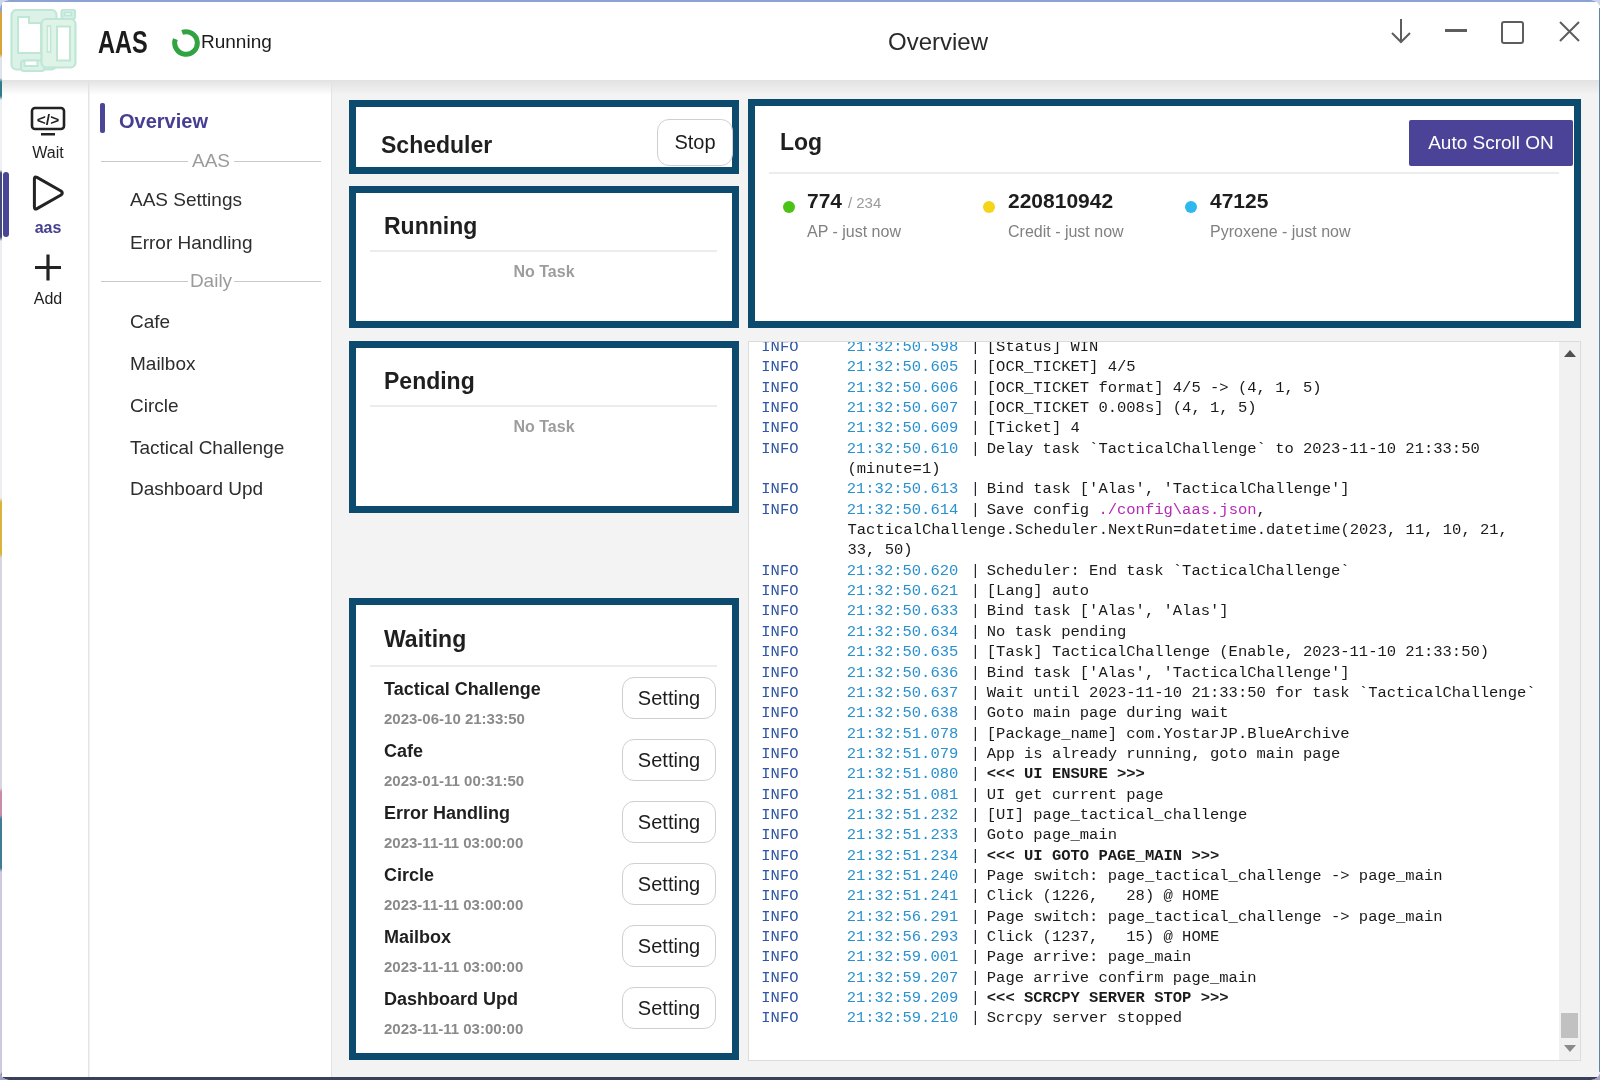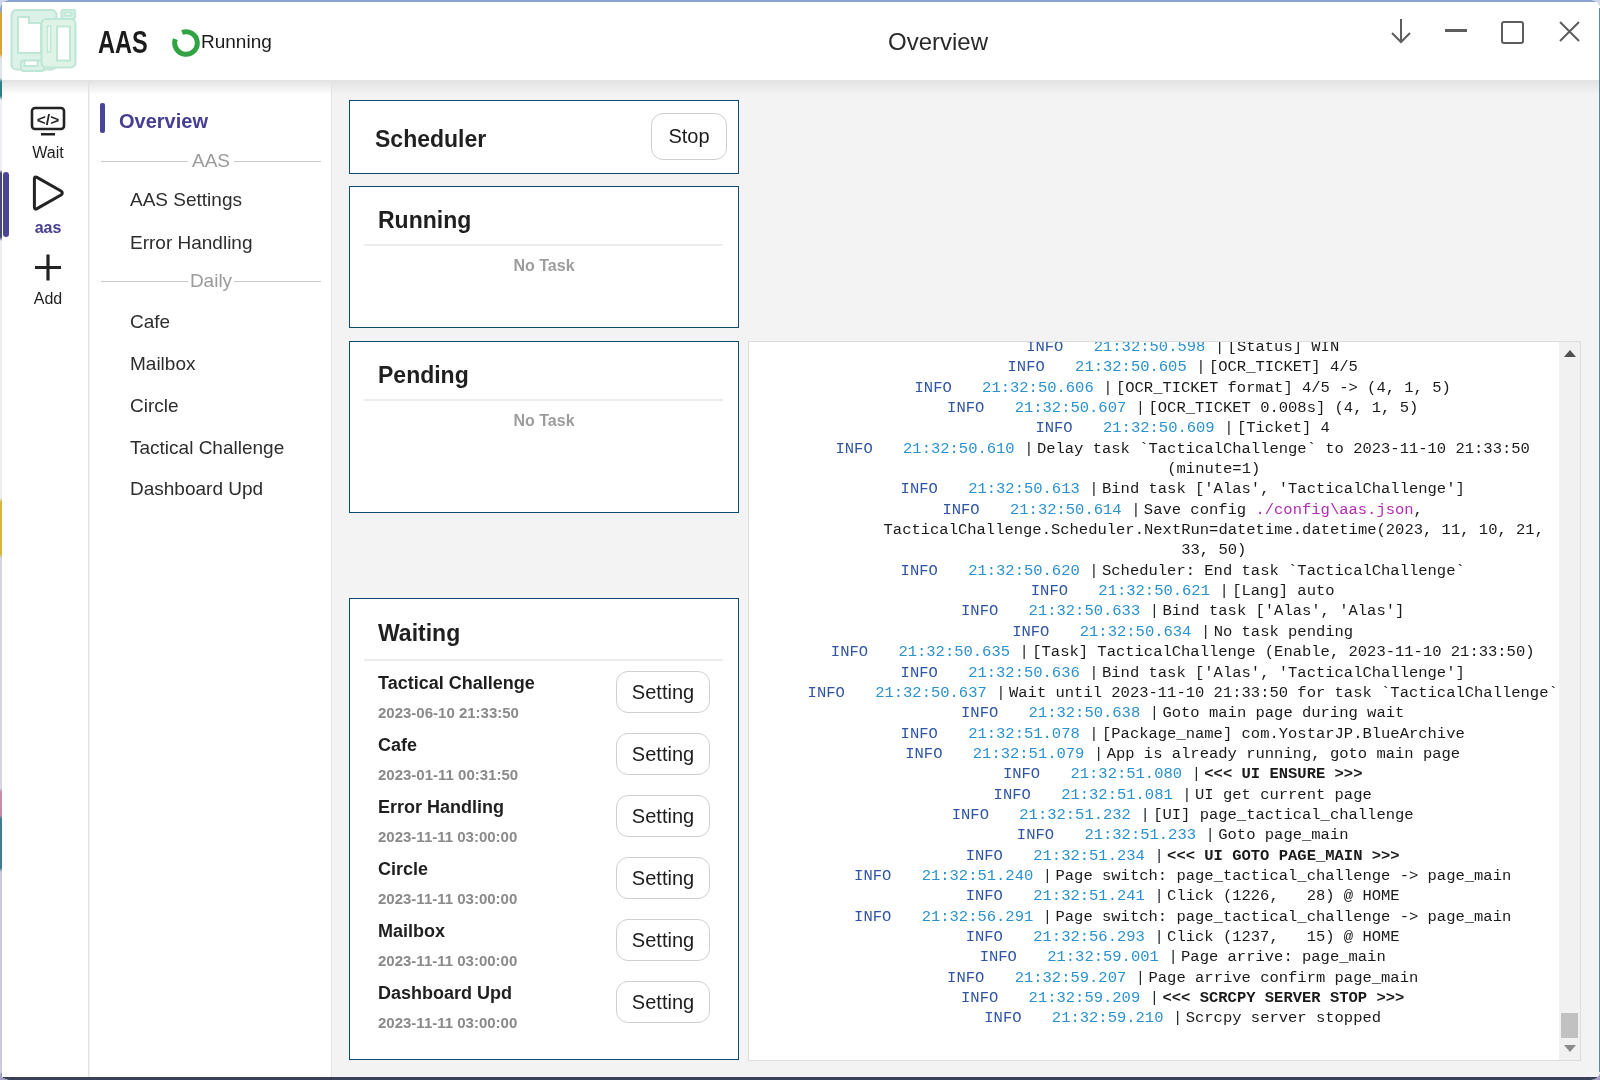--- a/index.html
+++ b/index.html
@@ -24,35 +24,35 @@
 .aaslabel{color:#45408f;font-weight:700;font-size:16px;}
 
 .ind2{position:absolute;left:10px;top:23px;width:5px;height:30px;background:#4a4596;border-radius:2px;}
 .navsel{position:absolute;left:29px;top:30px;font-size:20px;font-weight:700;color:#453e92;}
 .navsep{position:absolute;left:0;width:242px;text-align:center;font-size:19px;color:#9b9b9b;}
 .navsep .l,.navsep .r{position:absolute;top:50%;height:1px;width:87px;background:#c9c9c9;}
 .navsep .l{left:11px;}
 .navsep .r{right:11px;}
 .navitem{position:absolute;left:40px;font-size:19px;color:#2d2d2d;}
 
-.card{position:absolute;background:#fff;border:1px solid #0c4a6e;}
+.card{position:absolute;background:#fff;border:7px solid #0c4a6e;}
 .ctitle{position:absolute;font-size:23px;font-weight:700;color:#1f1f1f;}
 .csep{position:absolute;left:14px;right:15px;height:2px;background:#ececec;}
 .notask{position:absolute;left:0;width:100%;text-align:center;font-size:16px;font-weight:700;color:#9d9d9d;line-height:16px;}
 .btn{position:absolute;background:#fff;border:1px solid #cfcfcf;border-radius:12px;text-align:center;color:#1c1c1c;}
 .tname{position:absolute;left:28px;font-size:18px;font-weight:700;color:#1f1f1f;}
 .tdate{position:absolute;left:28px;font-size:15px;font-weight:700;color:#8a8a8a;}
 
 .autoscroll{position:absolute;left:654px;top:14px;width:164px;height:46px;background:#4a4397;color:#fff;font-size:19px;text-align:center;line-height:46px;border-radius:2px;}
 .dot{position:absolute;width:12px;height:12px;border-radius:50%;}
 .statnum{position:absolute;font-size:21px;font-weight:700;color:#1d1d1d;}
 .statden{font-size:15px;font-weight:400;color:#9a9a9a;}
 .statlabel{position:absolute;font-size:16px;color:#818181;line-height:16px;}
 
-.logarea{position:absolute;left:748px;top:341px;width:833px;height:720px;background:#fff;border:1px solid #dcdcdc;overflow:hidden;text-align:center;}
+.logarea{position:absolute;left:748px;top:341px;width:833px;height:720px;background:#fff;border:1px solid #dcdcdc;overflow:hidden;}
 .logtext{position:absolute;left:0;top:-5px;width:100%;font-family:"Liberation Mono",monospace;font-size:15.5px;line-height:20.35px;color:#1a1a1a;white-space:pre;}
 .ln{position:relative;padding-left:12.3px;}
 .ln .i{display:inline-block;width:85.4px;color:#2f55a4;}
 .ln .t{display:inline-block;width:124.1px;color:#2a91cf;}
 .ln .p{display:inline-block;width:16px;color:#24292f;}
 .ln.wrap{padding-left:98.5px;}
 .mag{color:#b52ab5;}
 
 .sbar{position:absolute;right:0;top:0;width:21px;height:718px;background:#f1f1f1;}
 .sthumb{position:absolute;left:2px;top:671px;width:17px;height:25px;background:#c1c1c1;}
@@ -157,20 +157,34 @@
     <div class="tdate" style="top:291px">2023-11-11 03:00:00</div>
     <div class="btn" style="left:266px;top:258px;width:94px;height:42px;font-size:20px;line-height:40px;">Setting</div>
     <div class="tname" style="top:322px">Mailbox</div>
     <div class="tdate" style="top:353px">2023-11-11 03:00:00</div>
     <div class="btn" style="left:266px;top:320px;width:94px;height:42px;font-size:20px;line-height:40px;">Setting</div>
     <div class="tname" style="top:384px">Dashboard Upd</div>
     <div class="tdate" style="top:415px">2023-11-11 03:00:00</div>
     <div class="btn" style="left:266px;top:382px;width:94px;height:42px;font-size:20px;line-height:40px;">Setting</div>
   </div>
 
+  <div class="card" style="left:748px;top:19px;width:833px;height:229px;">
+    <div class="ctitle" style="left:25px;top:23px;">Log</div>
+    <div class="csep" style="top:66px"></div>
+    <div class="autoscroll">Auto Scroll ON</div>
+    <div class="dot" style="left:28px;top:95px;background:#4cc217"></div>
+    <div class="statnum" style="left:52px;top:83px">774 <span class="statden">/ 234</span></div>
+    <div class="statlabel" style="left:52px;top:118px">AP - just now</div>
+    <div class="dot" style="left:228px;top:95px;background:#f5d519"></div>
+    <div class="statnum" style="left:253px;top:83px">220810942</div>
+    <div class="statlabel" style="left:253px;top:118px">Credit - just now</div>
+    <div class="dot" style="left:430px;top:95px;background:#2eb8f0"></div>
+    <div class="statnum" style="left:455px;top:83px">47125</div>
+    <div class="statlabel" style="left:455px;top:118px">Pyroxene - just now</div>
+  </div>
  </div>
 
  <div class="logarea">
   <div class="logtext"><div class="ln"><span class="i">INFO</span><span class="t">21:32:50.598</span><span class="p">|</span><span class="m">[Status] WIN</span></div><div class="ln"><span class="i">INFO</span><span class="t">21:32:50.605</span><span class="p">|</span><span class="m">[OCR_TICKET] 4/5</span></div><div class="ln"><span class="i">INFO</span><span class="t">21:32:50.606</span><span class="p">|</span><span class="m">[OCR_TICKET format] 4/5 -&gt; (4, 1, 5)</span></div><div class="ln"><span class="i">INFO</span><span class="t">21:32:50.607</span><span class="p">|</span><span class="m">[OCR_TICKET 0.008s] (4, 1, 5)</span></div><div class="ln"><span class="i">INFO</span><span class="t">21:32:50.609</span><span class="p">|</span><span class="m">[Ticket] 4</span></div><div class="ln"><span class="i">INFO</span><span class="t">21:32:50.610</span><span class="p">|</span><span class="m">Delay task `TacticalChallenge` to 2023-11-10 21:33:50</span></div><div class="ln wrap"><span>(minute=1)</span></div><div class="ln"><span class="i">INFO</span><span class="t">21:32:50.613</span><span class="p">|</span><span class="m">Bind task ['Alas', 'TacticalChallenge']</span></div><div class="ln"><span class="i">INFO</span><span class="t">21:32:50.614</span><span class="p">|</span><span class="m">Save config <span class="mag">./config\aas.json</span>,</span></div><div class="ln wrap"><span>TacticalChallenge.Scheduler.NextRun=datetime.datetime(2023, 11, 10, 21,</span></div><div class="ln wrap"><span>33, 50)</span></div><div class="ln"><span class="i">INFO</span><span class="t">21:32:50.620</span><span class="p">|</span><span class="m">Scheduler: End task `TacticalChallenge`</span></div><div class="ln"><span class="i">INFO</span><span class="t">21:32:50.621</span><span class="p">|</span><span class="m">[Lang] auto</span></div><div class="ln"><span class="i">INFO</span><span class="t">21:32:50.633</span><span class="p">|</span><span class="m">Bind task ['Alas', 'Alas']</span></div><div class="ln"><span class="i">INFO</span><span class="t">21:32:50.634</span><span class="p">|</span><span class="m">No task pending</span></div><div class="ln"><span class="i">INFO</span><span class="t">21:32:50.635</span><span class="p">|</span><span class="m">[Task] TacticalChallenge (Enable, 2023-11-10 21:33:50)</span></div><div class="ln"><span class="i">INFO</span><span class="t">21:32:50.636</span><span class="p">|</span><span class="m">Bind task ['Alas', 'TacticalChallenge']</span></div><div class="ln"><span class="i">INFO</span><span class="t">21:32:50.637</span><span class="p">|</span><span class="m">Wait until 2023-11-10 21:33:50 for task `TacticalChallenge`</span></div><div class="ln"><span class="i">INFO</span><span class="t">21:32:50.638</span><span class="p">|</span><span class="m">Goto main page during wait</span></div><div class="ln"><span class="i">INFO</span><span class="t">21:32:51.078</span><span class="p">|</span><span class="m">[Package_name] com.YostarJP.BlueArchive</span></div><div class="ln"><span class="i">INFO</span><span class="t">21:32:51.079</span><span class="p">|</span><span class="m">App is already running, goto main page</span></div><div class="ln"><span class="i">INFO</span><span class="t">21:32:51.080</span><span class="p">|</span><span class="m"><b>&lt;&lt;&lt; UI ENSURE &gt;&gt;&gt;</b></span></div><div class="ln"><span class="i">INFO</span><span class="t">21:32:51.081</span><span class="p">|</span><span class="m">UI get current page</span></div><div class="ln"><span class="i">INFO</span><span class="t">21:32:51.232</span><span class="p">|</span><span class="m">[UI] page_tactical_challenge</span></div><div class="ln"><span class="i">INFO</span><span class="t">21:32:51.233</span><span class="p">|</span><span class="m">Goto page_main</span></div><div class="ln"><span class="i">INFO</span><span class="t">21:32:51.234</span><span class="p">|</span><span class="m"><b>&lt;&lt;&lt; UI GOTO PAGE_MAIN &gt;&gt;&gt;</b></span></div><div class="ln"><span class="i">INFO</span><span class="t">21:32:51.240</span><span class="p">|</span><span class="m">Page switch: page_tactical_challenge -&gt; page_main</span></div><div class="ln"><span class="i">INFO</span><span class="t">21:32:51.241</span><span class="p">|</span><span class="m">Click (1226,   28) @ HOME</span></div><div class="ln"><span class="i">INFO</span><span class="t">21:32:56.291</span><span class="p">|</span><span class="m">Page switch: page_tactical_challenge -&gt; page_main</span></div><div class="ln"><span class="i">INFO</span><span class="t">21:32:56.293</span><span class="p">|</span><span class="m">Click (1237,   15) @ HOME</span></div><div class="ln"><span class="i">INFO</span><span class="t">21:32:59.001</span><span class="p">|</span><span class="m">Page arrive: page_main</span></div><div class="ln"><span class="i">INFO</span><span class="t">21:32:59.207</span><span class="p">|</span><span class="m">Page arrive confirm page_main</span></div><div class="ln"><span class="i">INFO</span><span class="t">21:32:59.209</span><span class="p">|</span><span class="m"><b>&lt;&lt;&lt; SCRCPY SERVER STOP &gt;&gt;&gt;</b></span></div><div class="ln"><span class="i">INFO</span><span class="t">21:32:59.210</span><span class="p">|</span><span class="m">Scrcpy server stopped</span></div>  </div>
   <div class="sbar">
    <div class="sarrow" style="top:8px;border-bottom:7px solid #505050;"></div>
    <div class="sthumb"></div>
    <div class="sarrow" style="top:703px;border-top:7px solid #8b8b8b;"></div>
   </div>
  </div>

